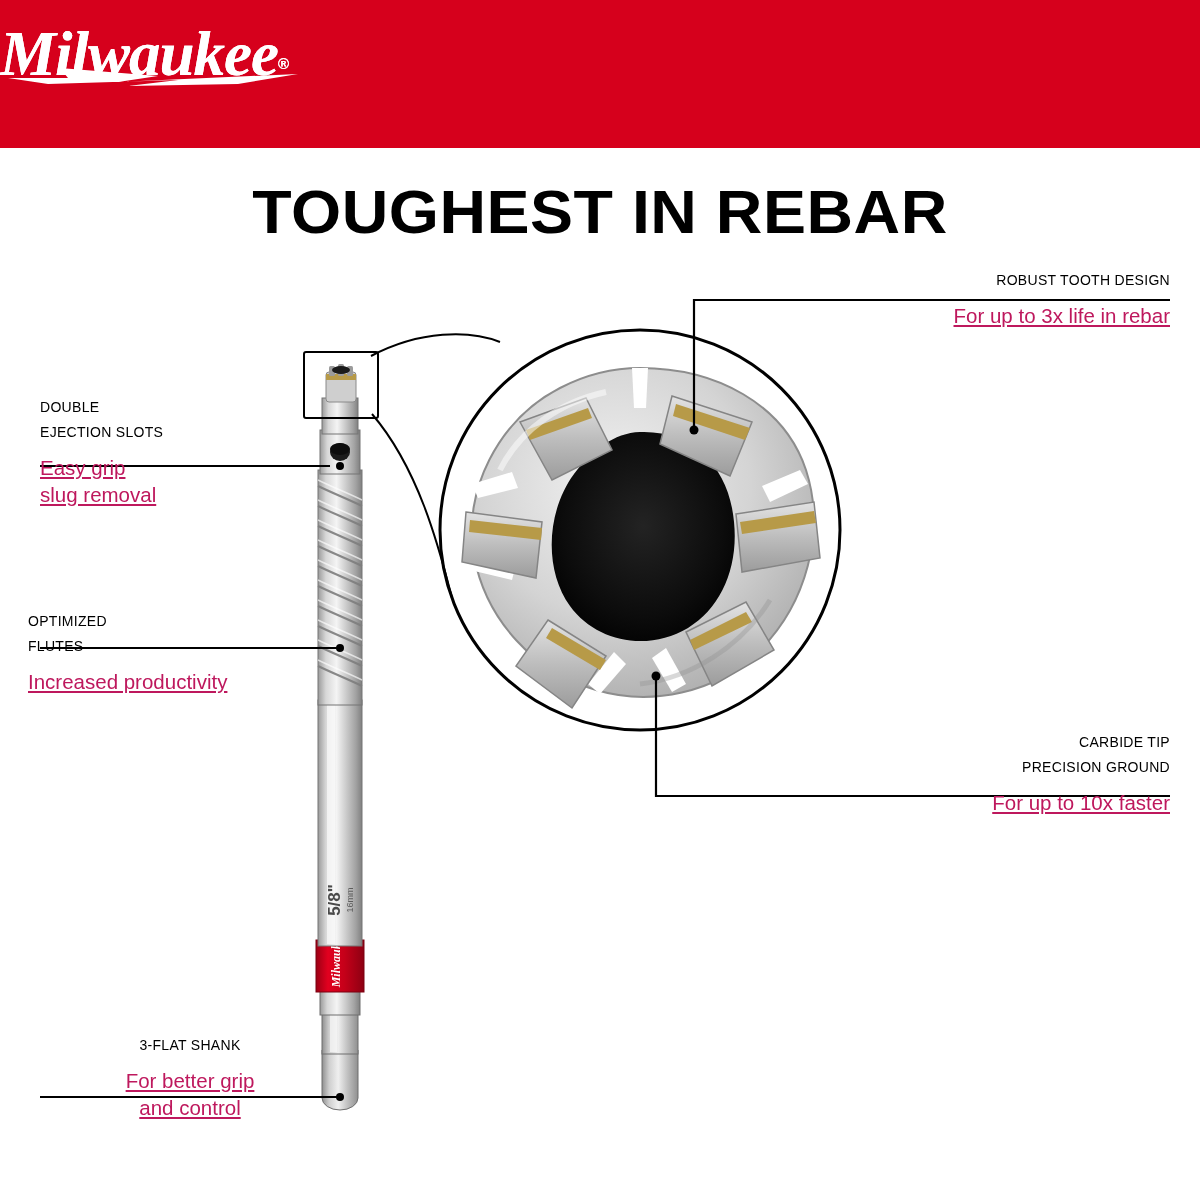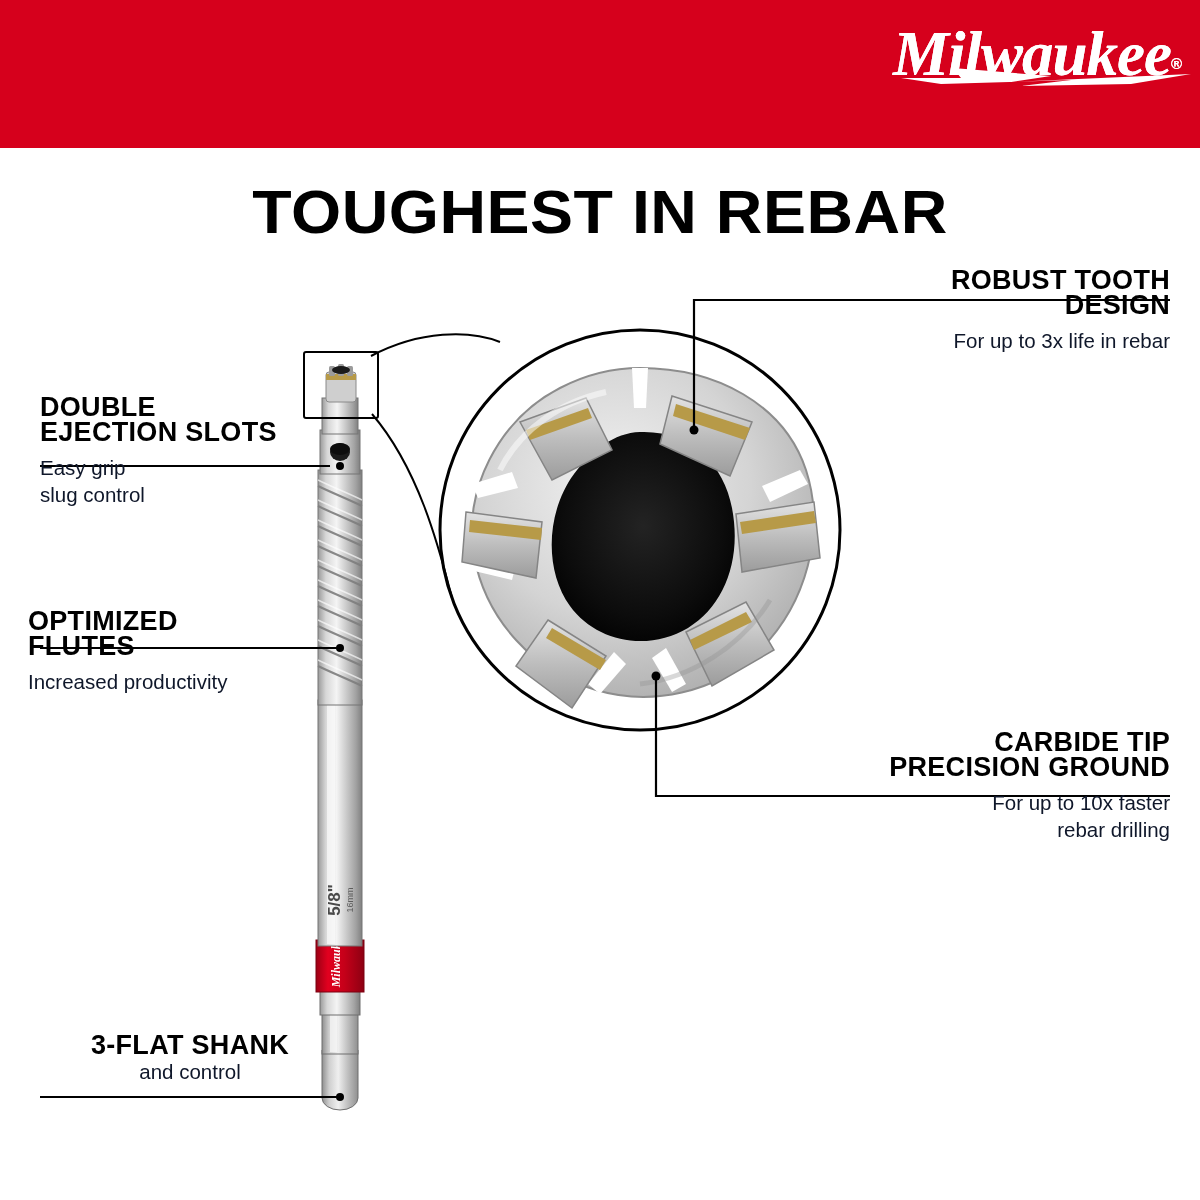--- a/index.html
+++ b/index.html
@@ -23,21 +23,21 @@
     position: absolute;
     left: 0; top: 0;
     width: 1200px;
     height: 148px;
     background: #d6001c;
   }
   .brand-wrap {
     position: absolute;
     left: 0; top: 18px;
     width: 1181px;
-    text-align: right;
+    text-align: left;
   }
   .brand-logo {
     display: inline-block;
     position: relative;
   }
   .brand-text {
     font-family: "Liberation Serif", serif;
     font-style: italic;
     font-weight: bold;
     font-size: 63px;
@@ -75,32 +75,33 @@
     font-size: 62px;
     letter-spacing: 0.5px;
     color: #000000;
     font-stretch: condensed;
     transform: scaleX(1.04);
   }
 
   
   .callout { position: absolute; }
   .callout .c-title {
-    font-weight: bold;
-    font-size: 27px;
+    font-weight: normal;
+    font-size: 14px;
     letter-spacing: 0.3px;
     color: #000;
     line-height: 25px;
     text-transform: uppercase;
   }
   .callout .c-sub {
     font-size: 20.5px;
-    color: #0f172a;
+    color: #be185d;
     line-height: 27px;
     margin-top: 9px;
+    text-decoration: underline;
   }
   .callout.right-align { text-align: right; }
 
   
   #callout-robust   { left: 850px; top: 268px; width: 320px; }
   #callout-double   { left: 40px;  top: 395px; width: 280px; }
   #callout-flutes   { left: 28px;  top: 585px; width: 290px; margin-top: 24px; }
   #callout-carbide  { left: 830px; top: 730px; width: 340px; }
   #callout-shank    { left: 40px;  top: 1033px; width: 300px; text-align: center; }
 
@@ -314,34 +315,34 @@
 
   <div class="callout right-align" id="callout-robust">
     <div class="c-title">ROBUST TOOTH DESIGN</div>
     <div class="c-sub">For up to 3x life in rebar</div>
   </div>
 
   <div class="callout" id="callout-double">
     <div class="c-title">DOUBLE</div>
     <div class="c-title">EJECTION SLOTS</div>
     <div class="c-sub">Easy grip</div>
-    <div class="c-sub" style="margin-top:0">slug control</div>
+    <div class="c-sub" style="margin-top:0">slug removal</div>
   </div>
 
   <div class="callout" id="callout-flutes">
     <div class="c-title">OPTIMIZED</div>
     <div class="c-title">FLUTES</div>
     <div class="c-sub">Increased productivity</div>
   </div>
 
   <div class="callout right-align" id="callout-carbide">
     <div class="c-title">CARBIDE TIP</div>
     <div class="c-title">PRECISION GROUND</div>
     <div class="c-sub">For up to 10x faster</div>
-    <div class="c-sub" style="margin-top:0">rebar drilling</div>
   </div>
 
   <div class="callout" id="callout-shank">
     <div class="c-title">3-FLAT SHANK</div>
+    <div class="c-sub">For better grip</div>
     <div class="c-sub" style="margin-top:0">and control</div>
   </div>
 
 </div>
 
 </body></html>

